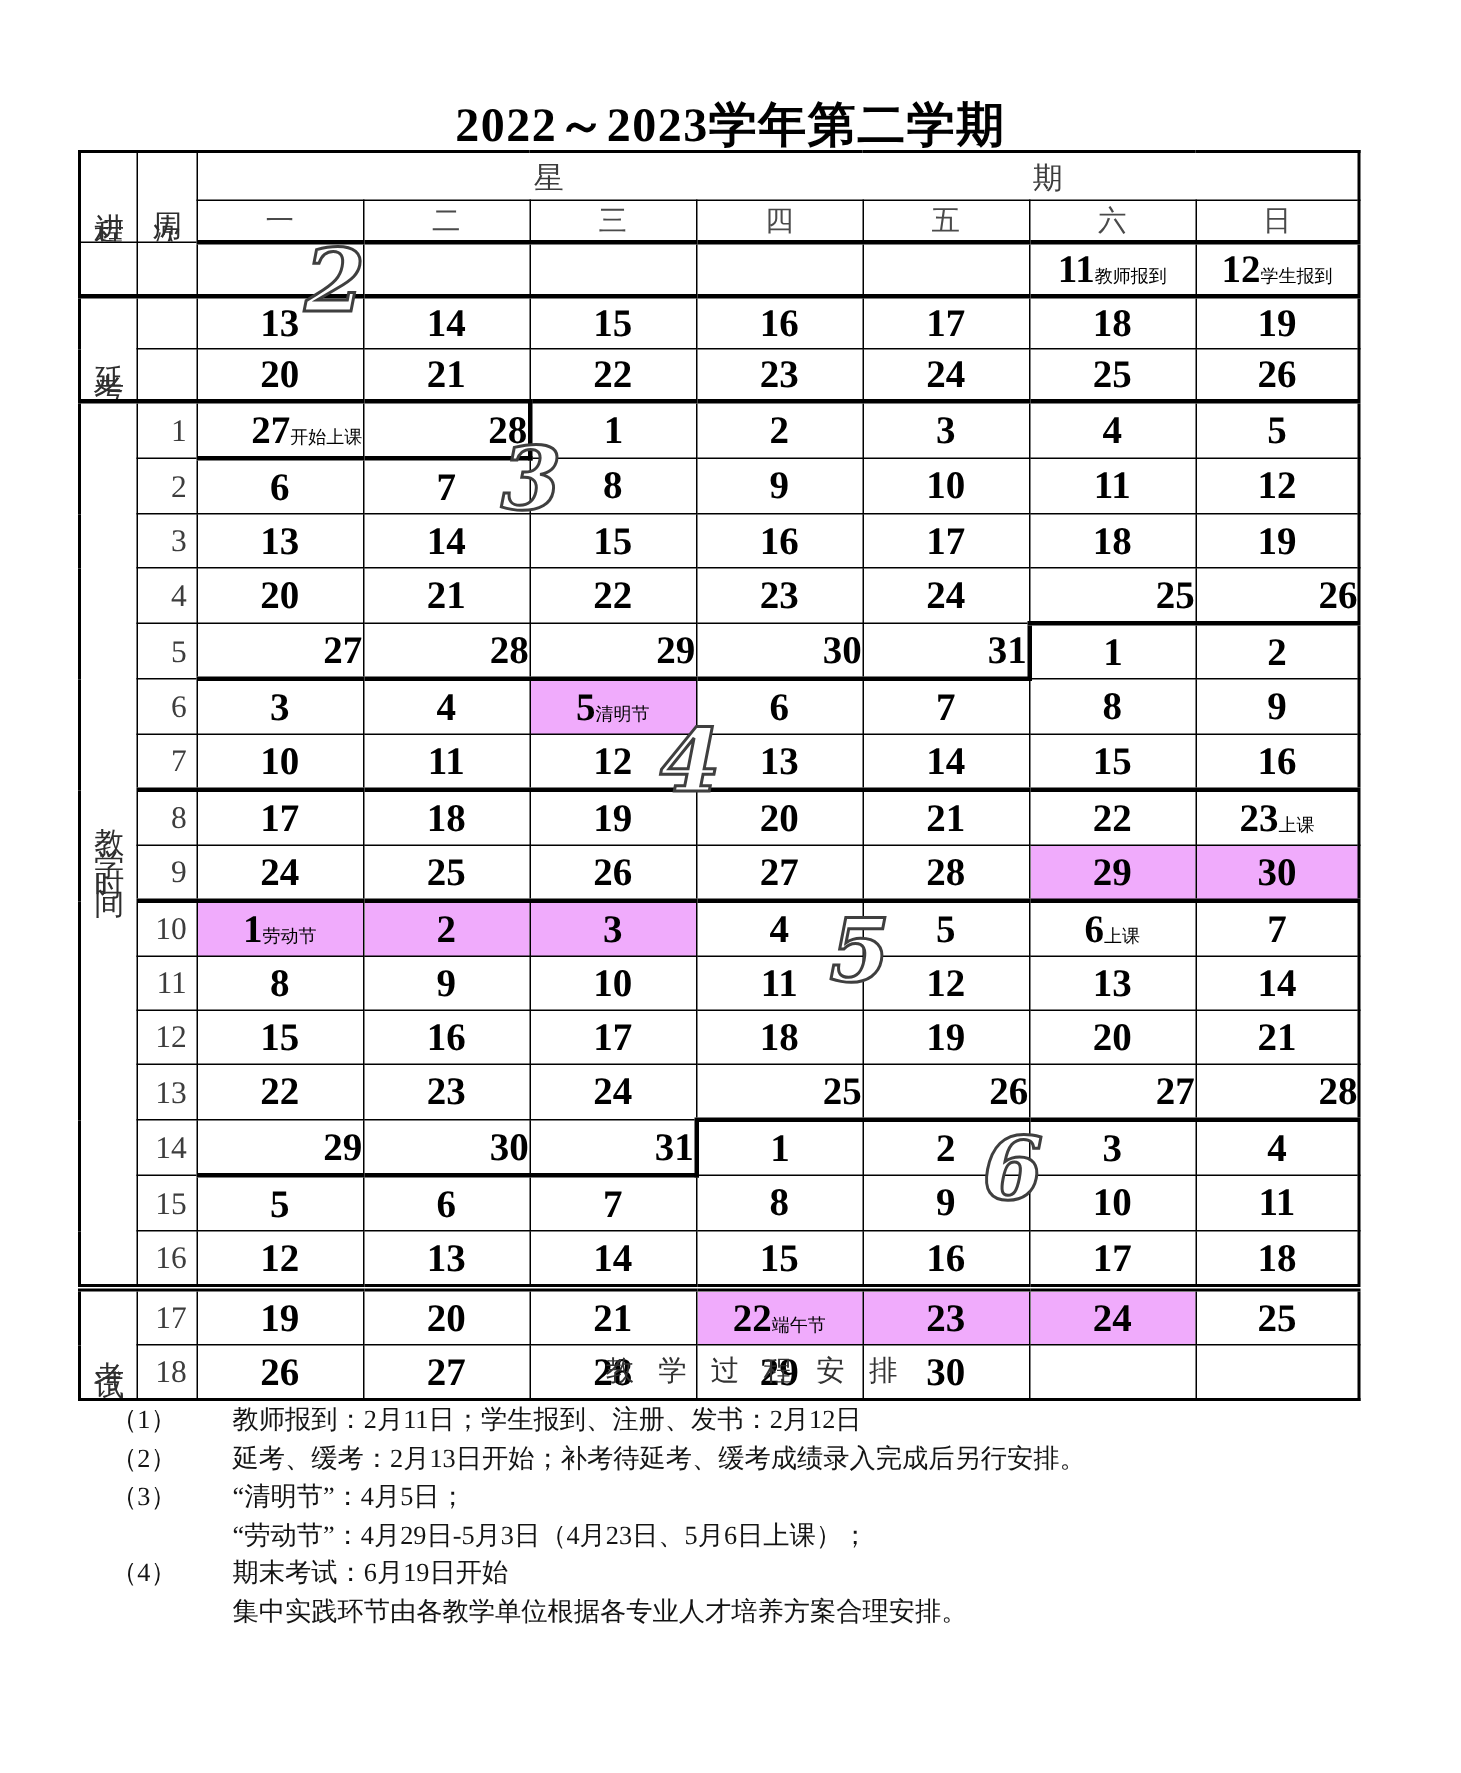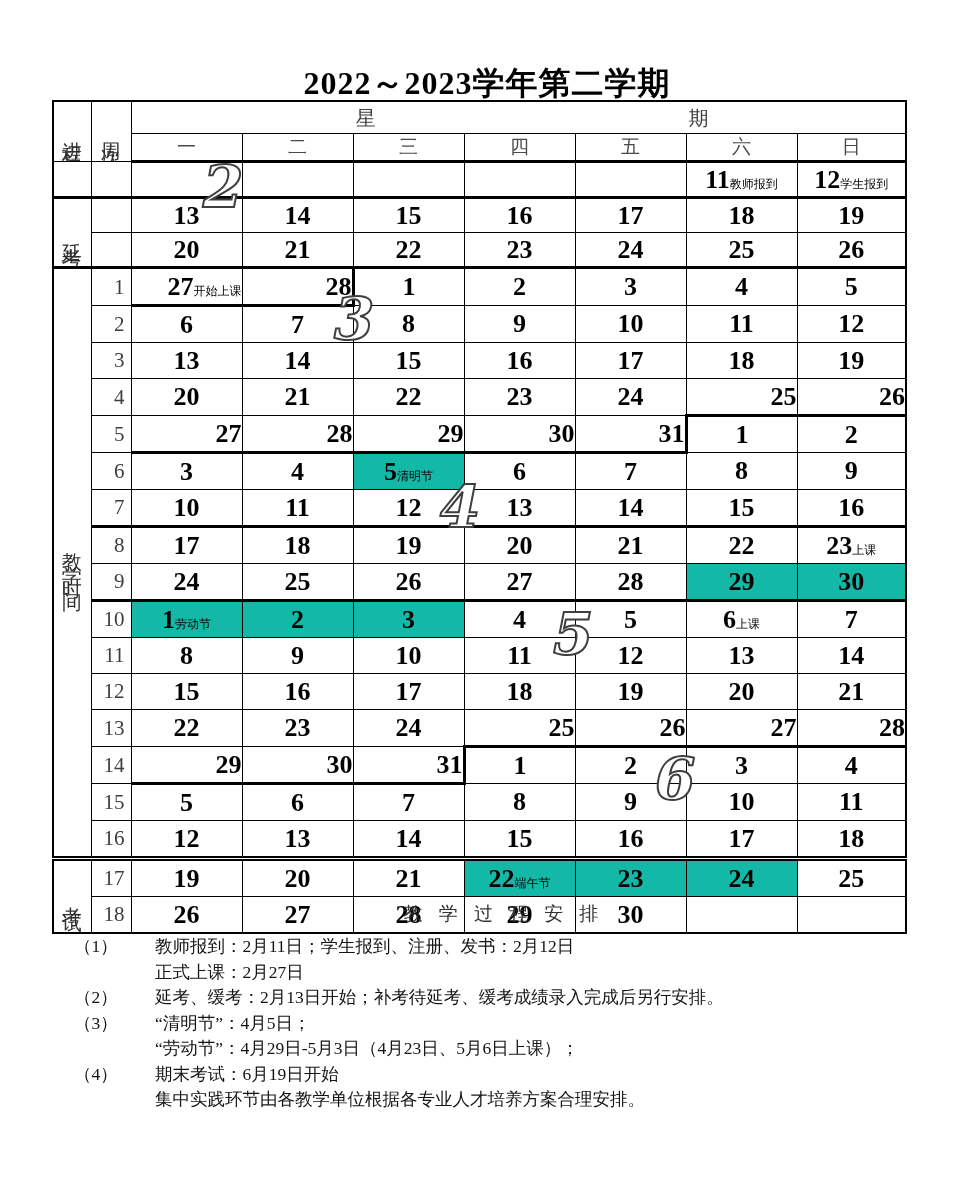--- a/index.html
+++ b/index.html
@@ -28,21 +28,21 @@
   .xq-a, .xq-b { position:absolute; top:3px; font-size:20px; color:#3c3c3c; }
   .xq-a { left:29%; }
   .xq-b { left:72%; }
   tr.days th { height:22px; font-size:19px; color:#4a4a4a; border-bottom-width:3px; }
   td.weekno { text-align:right; padding-right:6px; font-size:21px; color:#3d3d3d; }
   td.datecell { text-align:center; vertical-align:middle; font-weight:bold; font-size:26px; white-space:nowrap; }
   td.seclabel { vertical-align:middle; }
   .sub { font-size:12px; font-weight:normal; letter-spacing:0;margin-top:20px; }
   tr.h33 > td { height:33px; }
   tr.h35 > td { height:35px; }
-  td.y { background:#14b8a6; }
+  td.y { background:#f0abfc; }
   td.bb { border-bottom-width:3.5px;text-align:right; }
   td.br { border-right-width:3.5px; }
   td.bt { border-top-width:3.5px; }
   tr.sec-top > td { border-top-width:3px; }
   tr.thick-top > td { border-top-width:3.5px; }
   tr.dbl-top > td { border-top:5px double #000; }
   .wm {
     position:absolute; z-index:4; font-family:"DejaVu Serif",serif; font-style:italic; font-weight:bold;
     font-size:58px; line-height:1; color:#ffffff;
     -webkit-text-stroke:2px #3f3f3f; text-shadow:0 0 1px #666;
@@ -332,24 +332,20 @@
   </div>
 
 <div class="notes">
   <h2 class="notes-heading">教学过程安排</h2>
   <div id="notes-lines">
       <div class="note-line">
         <span class="note-num">（1）</span>
         <span class="note-text">教师报到：2月11日；学生报到、注册、发书：2月12日</span>
       </div>
       <div class="note-line">
-        <span class="note-num"></span>
-        <span class="note-text">正式上课：2月27日</span>
-      </div>
-      <div class="note-line">
         <span class="note-num">（2）</span>
         <span class="note-text">延考、缓考：2月13日开始；补考待延考、缓考成绩录入完成后另行安排。</span>
       </div>
       <div class="note-line">
         <span class="note-num">（3）</span>
         <span class="note-text">“清明节”：4月5日；</span>
       </div>
       <div class="note-line">
         <span class="note-num"></span>
         <span class="note-text">“劳动节”：4月29日-5月3日（4月23日、5月6日上课）；</span>

